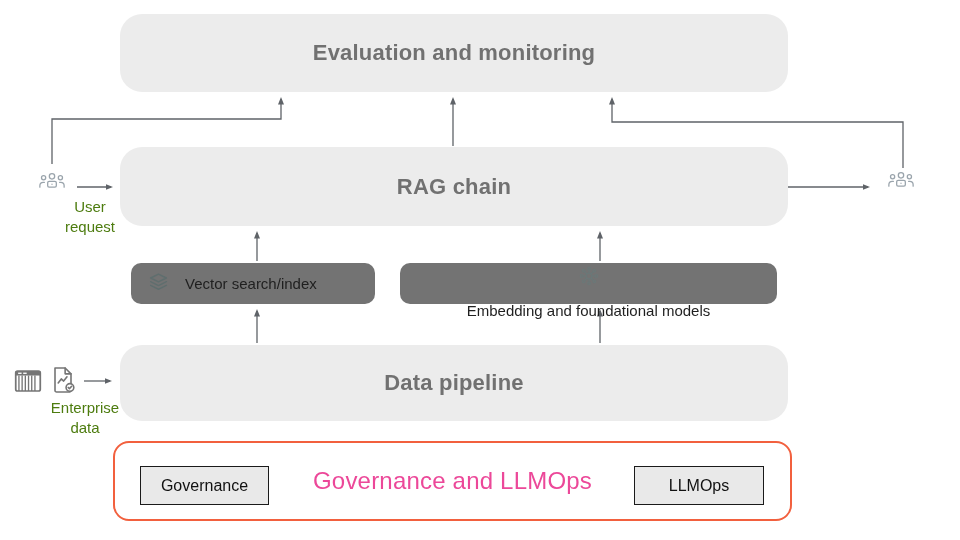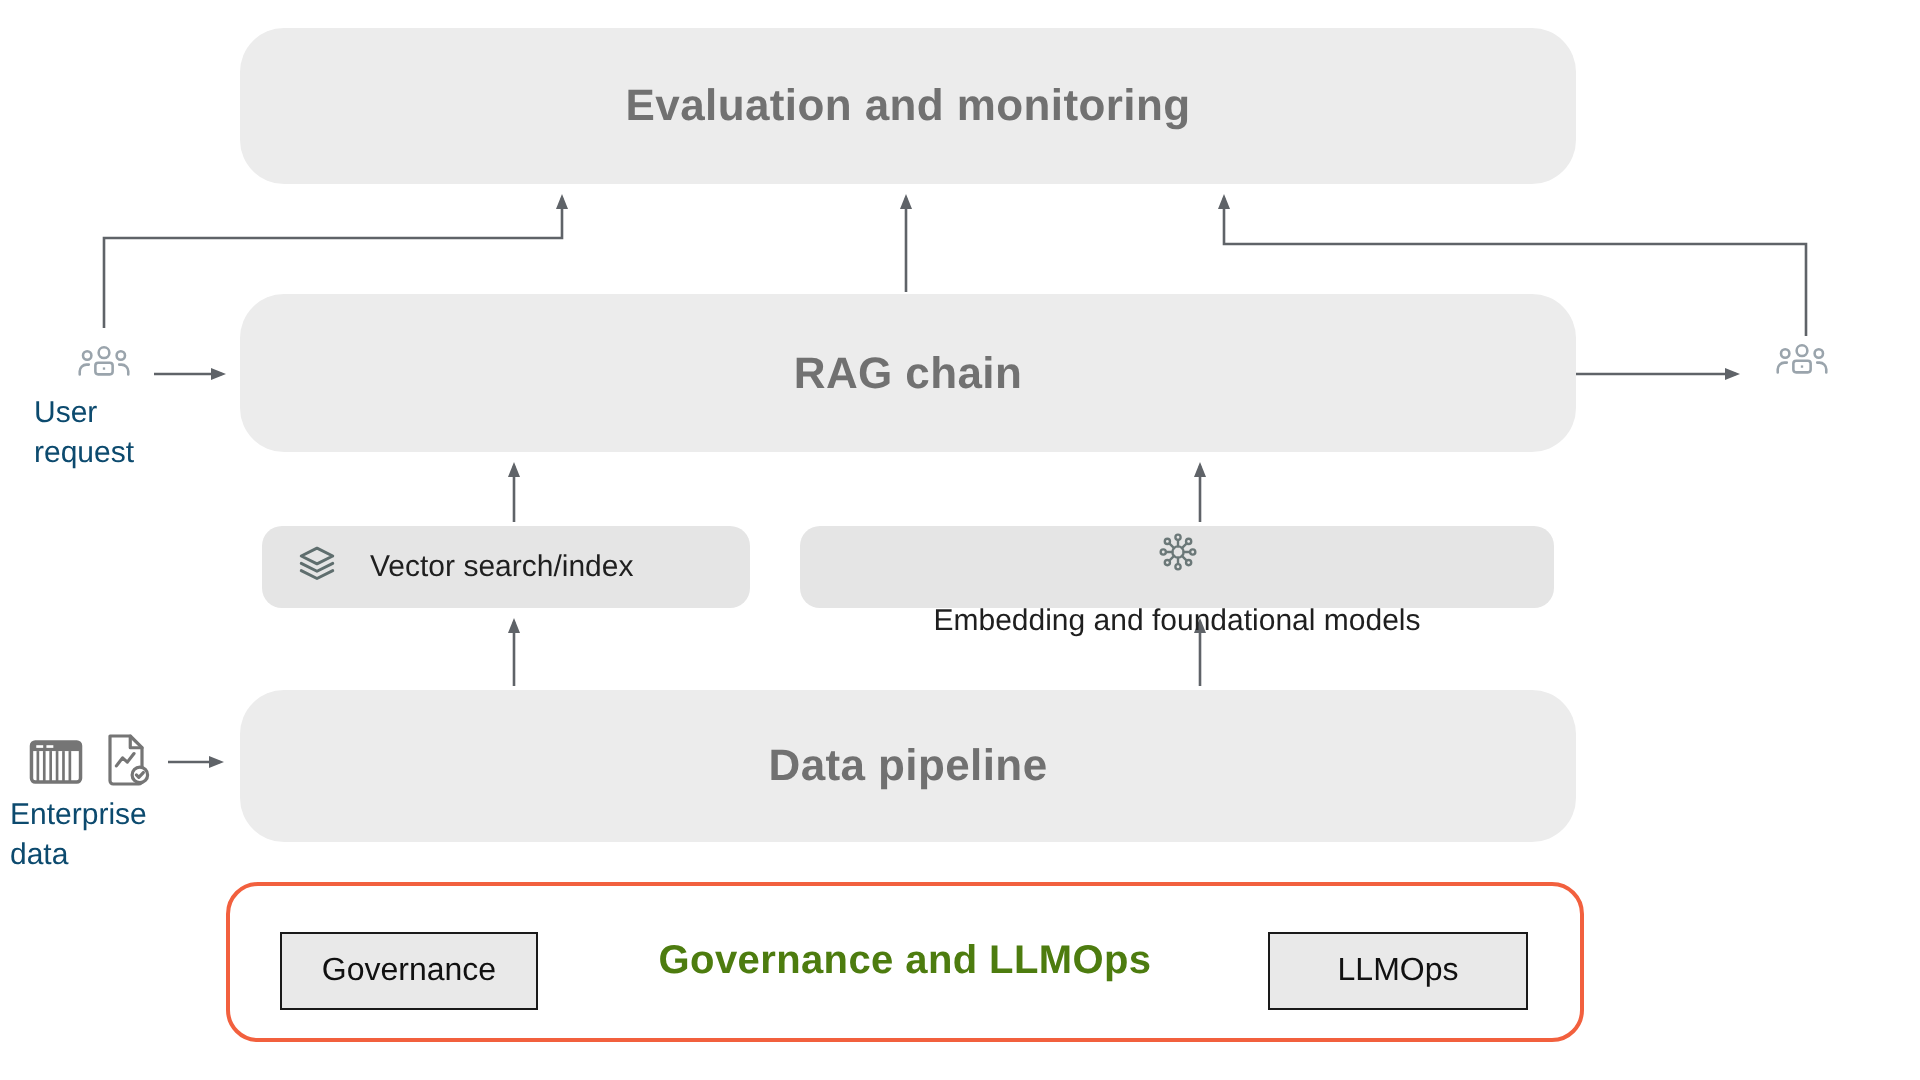--- a/index.html
+++ b/index.html
@@ -11,44 +11,44 @@
   .connectors{position:absolute;left:0;top:0;pointer-events:none;}
   .bignode{
     position:absolute;background:#ececec;border-radius:22px;
     display:flex;align-items:center;justify-content:center;
     color:#717171;font-weight:bold;font-size:22px;letter-spacing:.2px;
   }
   #node-eval{left:120px;top:14px;width:668px;height:78px;}
   #node-rag{left:120px;top:147px;width:668px;height:79px;}
   #node-pipeline{left:120px;top:345px;width:668px;height:76px;}
   .smallnode{
-    position:absolute;background:#e5e5e5;border-radius:10px;height:41px;
+    position:absolute;background:#737373;border-radius:10px;height:41px;
     display:flex;align-items:center;gap:13px;padding:0 14px;box-sizing:border-box;
     color:#1f1f1f;font-size:15px;
   }
   #node-vector{left:131px;top:263px;width:244px;}
   #node-embed{left:400px;top:263px;width:377px;flex-direction:column;}
   .endpoint-icon{position:absolute;}
   #icon-user{left:38px;top:169px;}
   #icon-response{left:887px;top:168px;}
   #icon-table{left:12px;top:365px;}
   #icon-doc{left:47px;top:364px;}
   .endpoint-label{
-    position:absolute;text-align:left;font-size:15px;color:#0c4a6e;line-height:1.32;
+    position:absolute;text-align:center;font-size:15px;color:#4d7c0f;line-height:1.32;margin-left:38px;
   }
   #label-user{left:17px;top:197px;width:70px;}
   #label-response{left:862px;top:197px;width:90px;}
   #label-enterprise{left:5px;top:398px;width:84px;}
   .gov-wrap{
     position:absolute;left:113px;top:441px;width:679px;height:80px;
     border:2.5px solid #f2603e;border-radius:16px;box-sizing:border-box;
   }
   .gov-title{
     position:absolute;left:0;right:0;top:50%;transform:translateY(-50%);
-    text-align:center;font-size:20px;font-weight:bold;color:#4d7c0f;letter-spacing:.2px;
+    text-align:center;font-size:24px;font-weight:normal;color:#ec4899;letter-spacing:.2px;
   }
   .chip{
     position:absolute;top:23px;height:39px;box-sizing:border-box;
     background:#e9e9e9;border:1.5px solid #1a1a1a;
     display:flex;align-items:center;justify-content:center;
     font-size:16px;color:#111111;
   }
   #chip-governance{left:25px;width:129px;}
   #chip-llmops{right:26px;width:130px;}
 </style>

